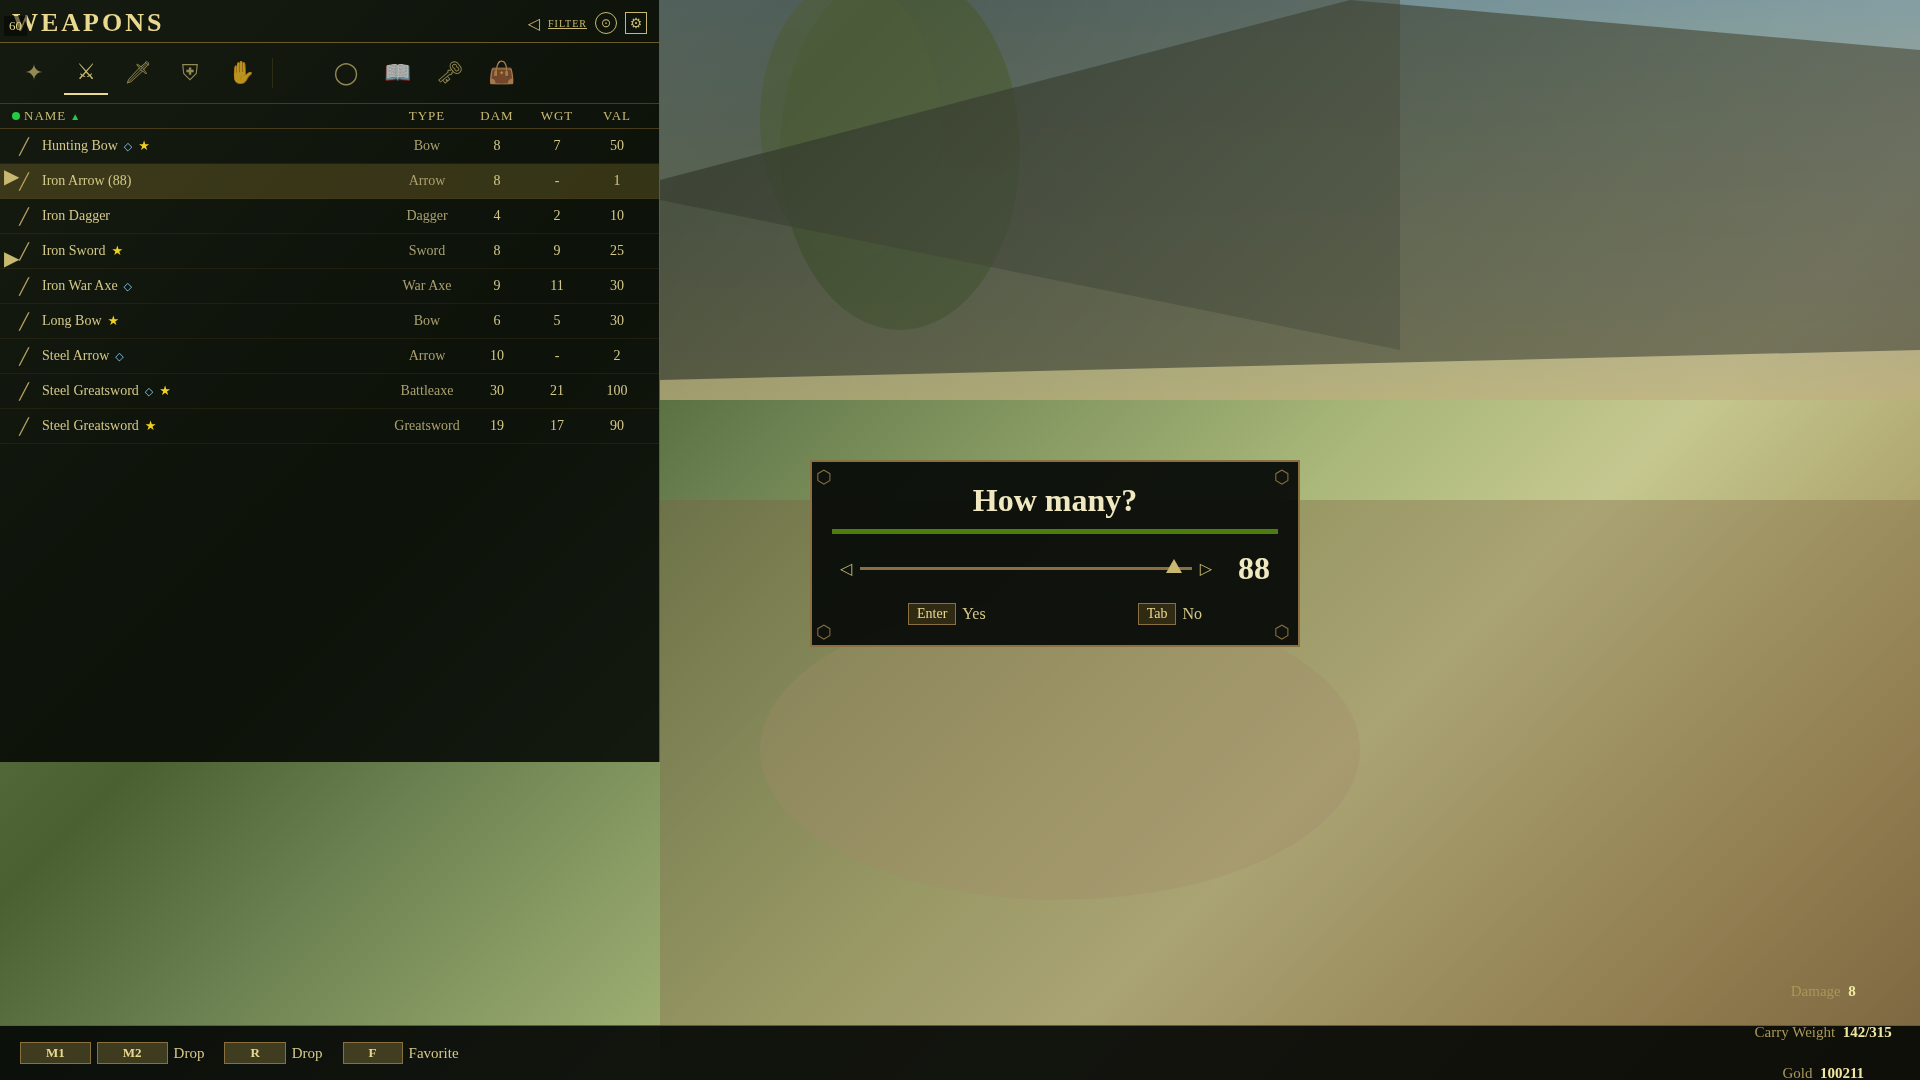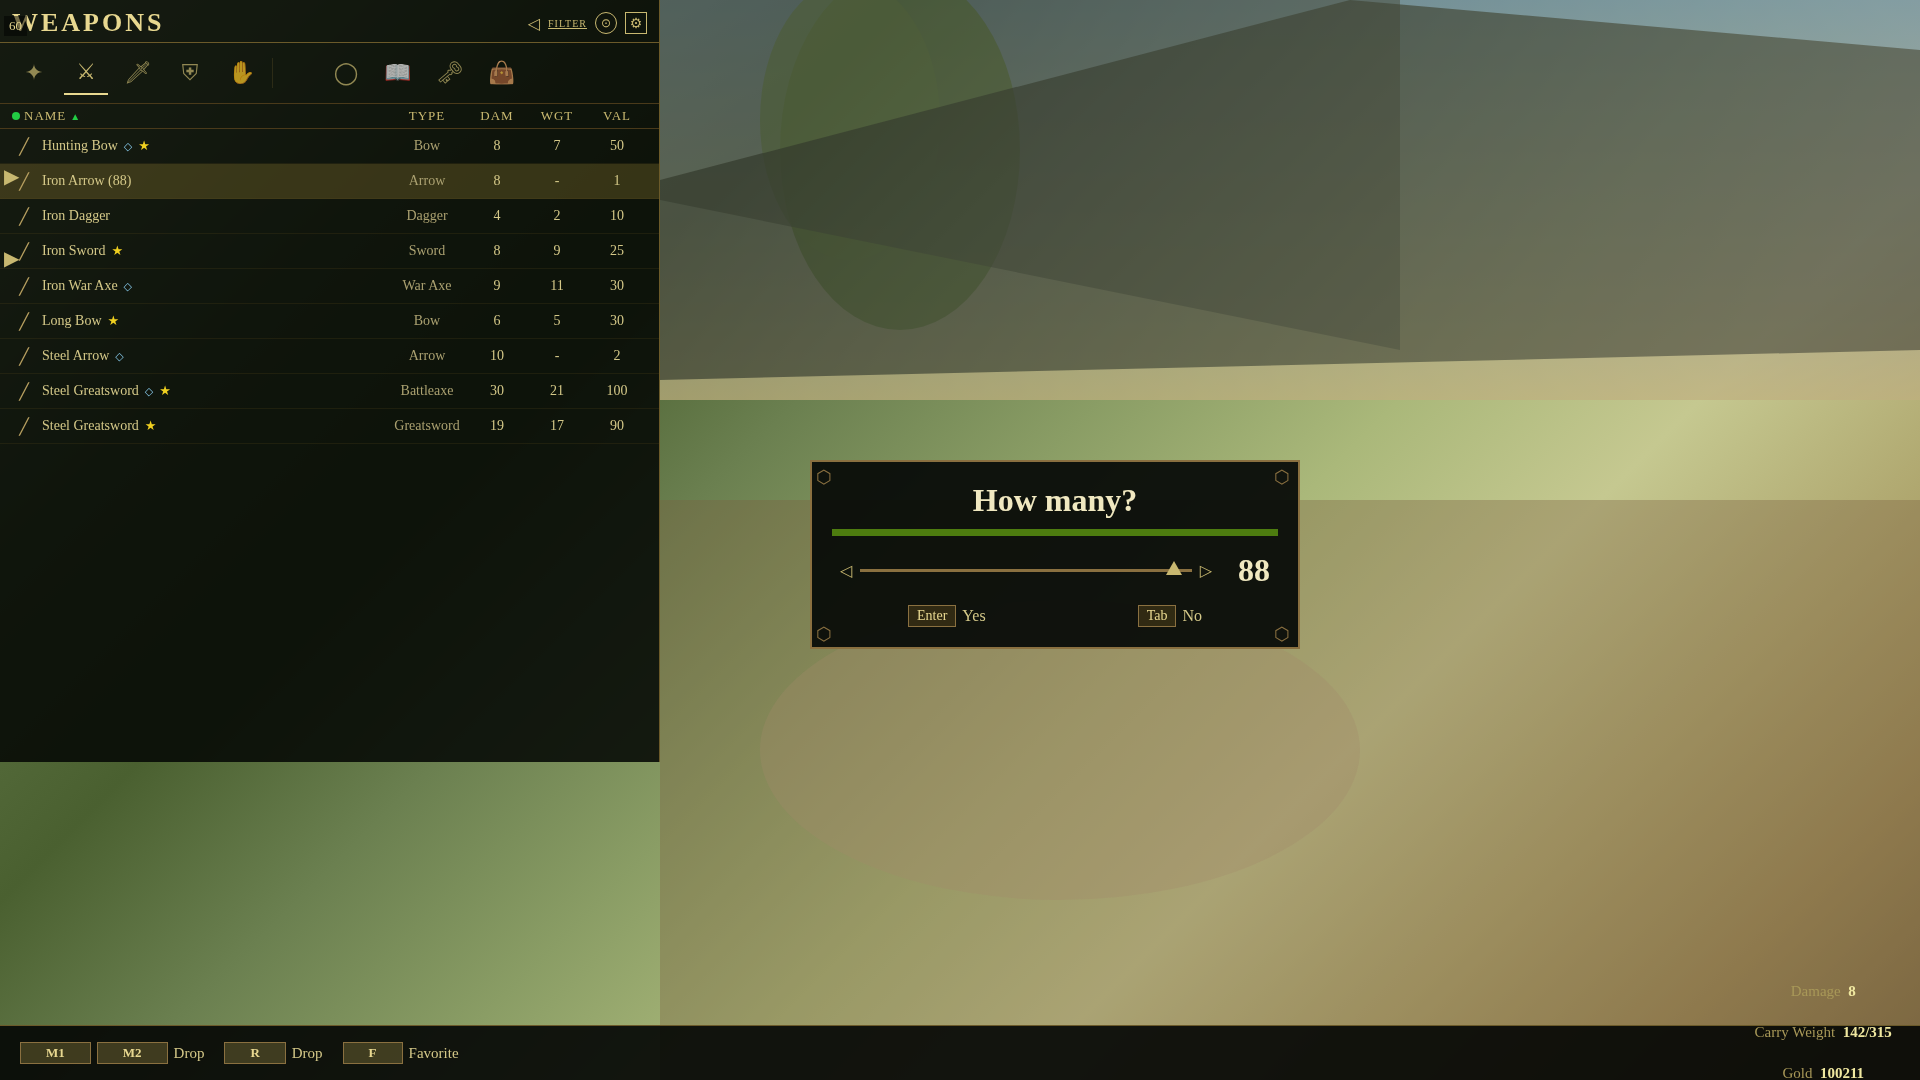--- a/index.html
+++ b/index.html
@@ -239,21 +239,21 @@
     .corner-bl { bottom: 4px; left: 4px; }
     .corner-br { bottom: 4px; right: 4px; }
 
     #dialog-title {
       text-align: center;
       color: #f0e8c0;
       font-size: 32px;
       font-weight: bold;
       margin-bottom: 16px;
       padding-bottom: 10px;
-      border-bottom: 7px solid #4d7c0f;
+      border-bottom: 5px solid #4d7c0f;
     }
 
     #slider-row {
       display: flex;
       align-items: center;
       gap: 8px;
       margin: 16px 0;
       padding: 0 8px;
     }
 

